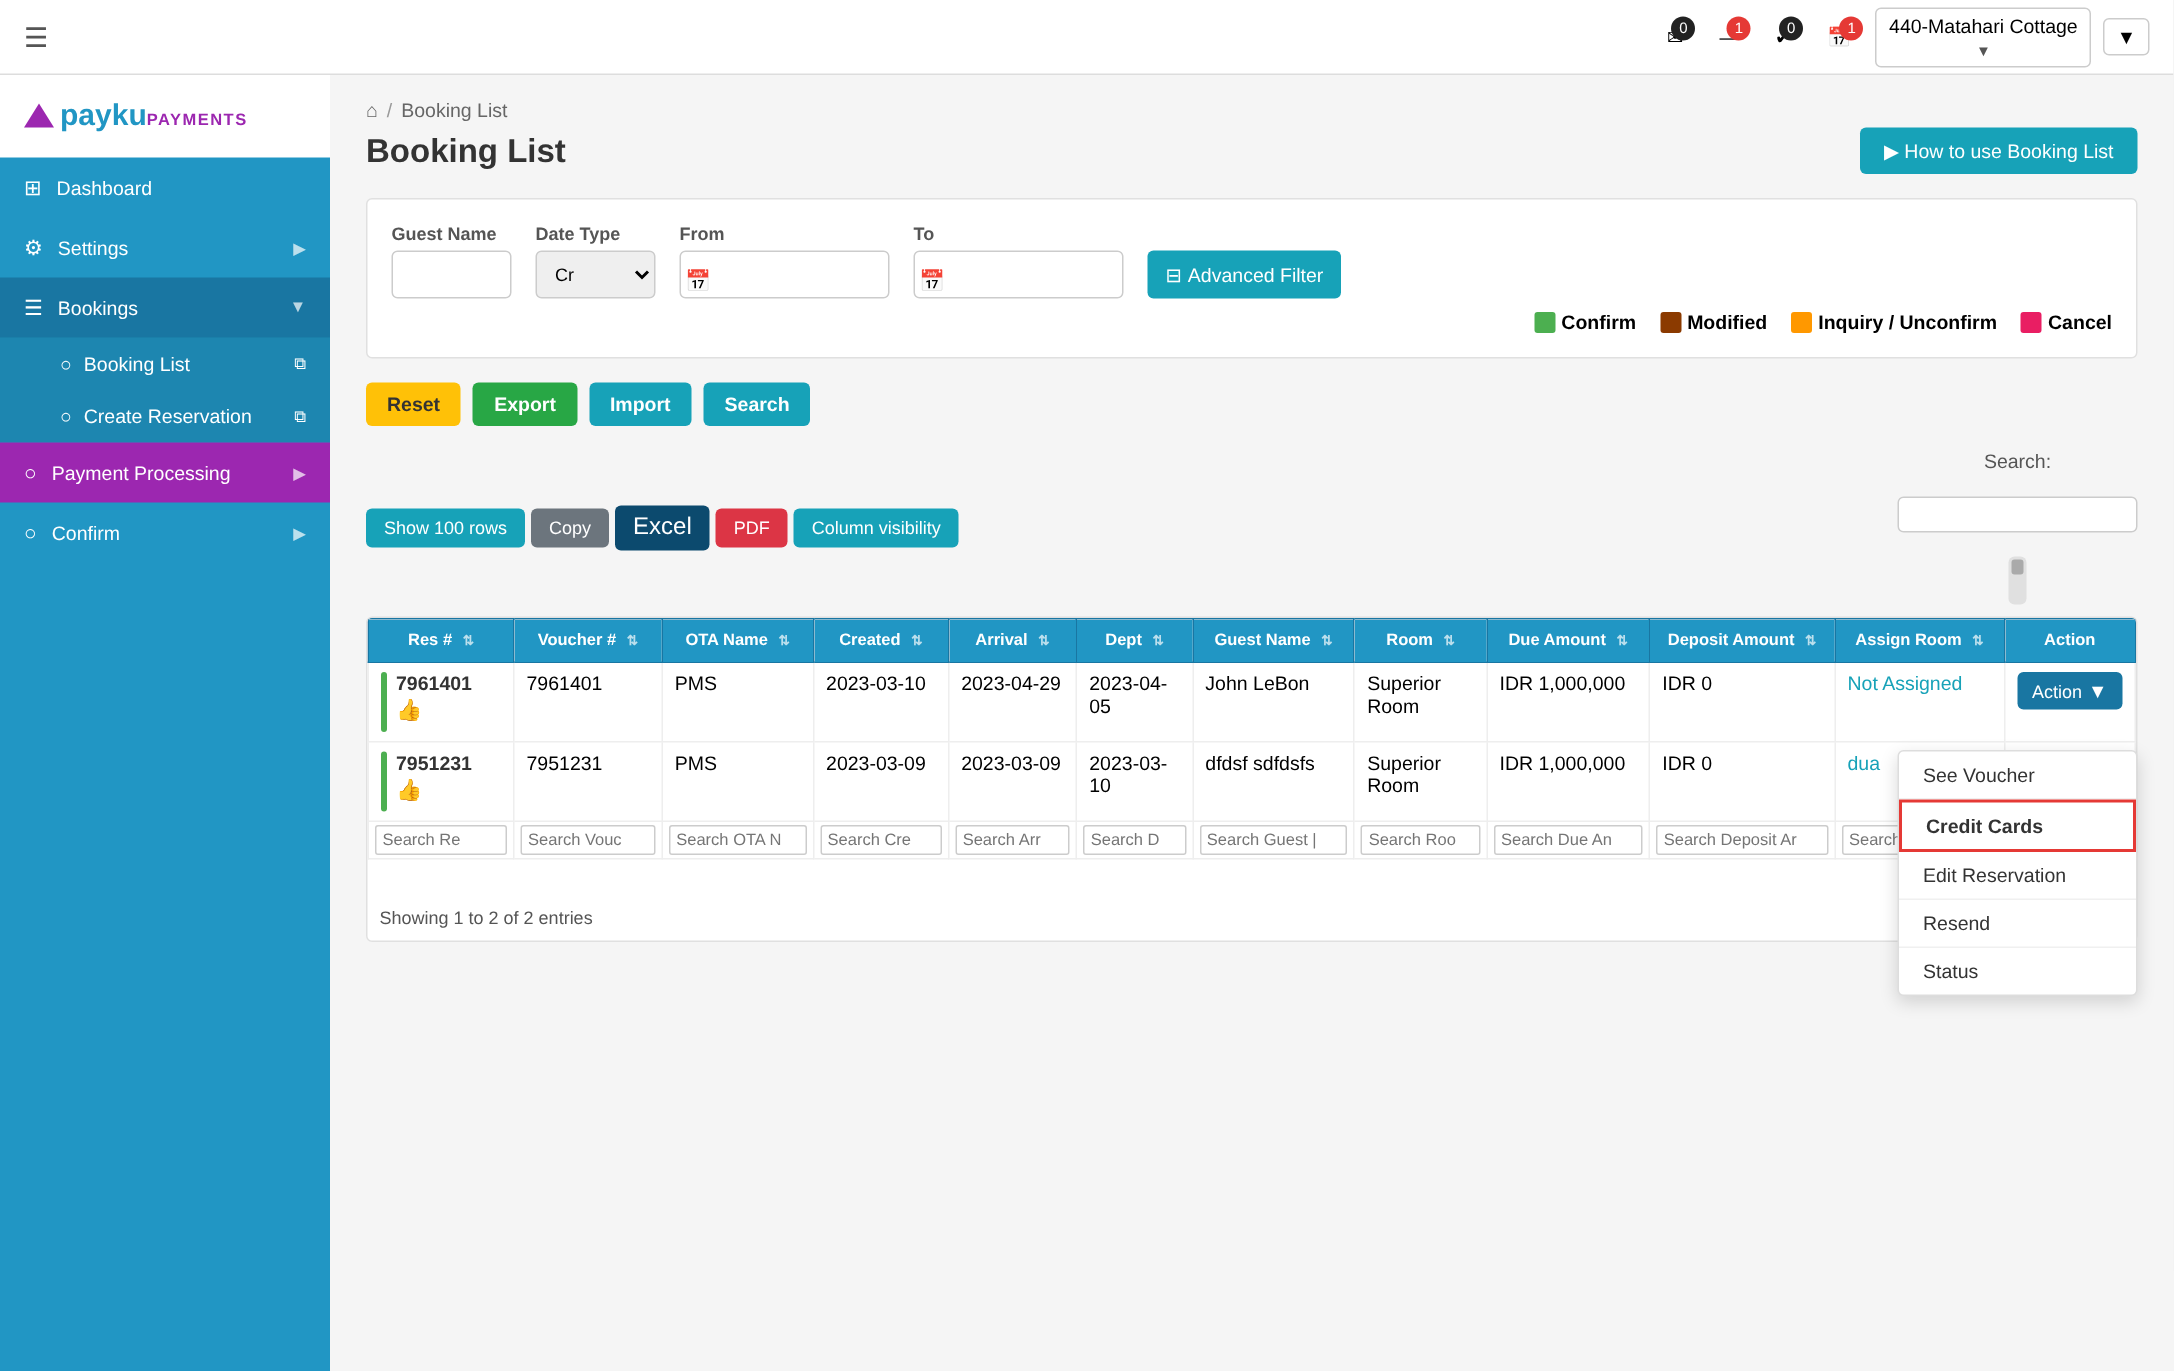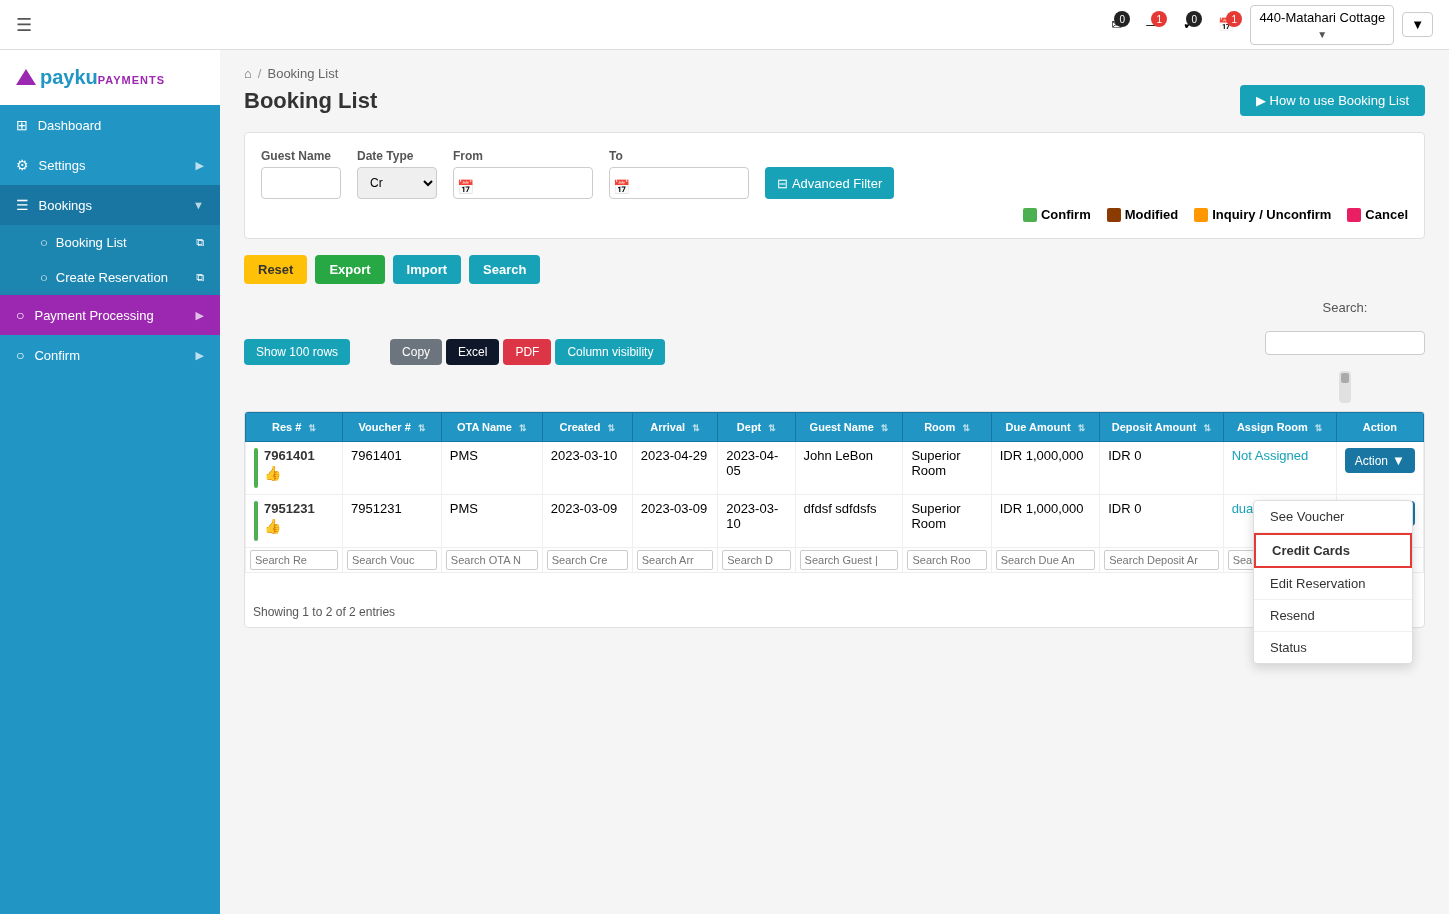--- a/index.html
+++ b/index.html
@@ -158,22 +158,22 @@
     .action-btns-row { display: flex; align-items: center; gap: 8px; margin-bottom: 16px; flex-wrap: wrap; }
     .btn-reset { background: #ffc107; color: #333; border: none; border-radius: 4px; padding: 7px 14px; cursor: pointer; font-size: 13px; font-weight: bold; }
     .btn-export { background: #28a745; color: #fff; border: none; border-radius: 4px; padding: 7px 14px; cursor: pointer; font-size: 13px; font-weight: bold; }
     .btn-import { background: #17a2b8; color: #fff; border: none; border-radius: 4px; padding: 7px 14px; cursor: pointer; font-size: 13px; font-weight: bold; }
     .btn-search { background: #17a2b8; color: #fff; border: none; border-radius: 4px; padding: 7px 14px; cursor: pointer; font-size: 13px; font-weight: bold; }
 
     
     .table-controls-row { display: flex; align-items: center; gap: 8px; margin-bottom: 8px; justify-content: space-between; }
     .table-controls-left { display: flex; gap: 4px; align-items: center; }
     .btn-show-rows { background: #17a2b8; color: #fff; border: none; border-radius: 4px; padding: 6px 12px; cursor: pointer; font-size: 12px; }
-    .btn-copy { background: #6c757d; color: #fff; border: none; border-radius: 4px; padding: 6px 12px; cursor: pointer; font-size: 12px; margin-left: 36px; }
-    .btn-excel { background: #0f172a; color: #fff; border: none; border-radius: 4px; padding: 6px 12px; cursor: pointer; font-size: 12px; }
+    .btn-copy { background: #6c757d; color: #fff; border: none; border-radius: 4px; padding: 6px 12px; cursor: pointer; font-size: 12px; }
+    .btn-excel { background: #0c4a6e; color: #fff; border: none; border-radius: 4px; padding: 6px 12px; cursor: pointer; font-size: 16px; }
     .btn-pdf { background: #dc3545; color: #fff; border: none; border-radius: 4px; padding: 6px 12px; cursor: pointer; font-size: 12px; }
     .btn-col-visibility { background: #17a2b8; color: #fff; border: none; border-radius: 4px; padding: 6px 12px; cursor: pointer; font-size: 12px; }
     .table-search-row { display: flex; align-items: center; gap: 16px; flex-direction: column; }
     .table-search-label { font-size: 13px; color: #555; }
     .table-search-input { border: 1px solid #ccc; border-radius: 4px; padding: 4px 8px; font-size: 12px; width: 160px; }
 
     
     .table-wrapper {
       background: #fff;
       border: 1px solid #e0e0e0;
@@ -203,21 +203,21 @@
     }
     .search-row input {
       border: 1px solid #ccc; border-radius: 2px; padding: 3px 4px;
       font-size: 11px; width: 100%; outline: none;
     }
     .showing-text { font-size: 12px; color: #555; margin-top: 24px; }
 
     
     .dropdown-menu {
       position: absolute;
-      right: 36px;
+      right: 24px;
       top: 500px;
       background: #fff;
       border: 1px solid #ddd;
       border-radius: 4px;
       box-shadow: 0 4px 12px rgba(0,0,0,0.15);
       z-index: 1000;
       min-width: 160px;
     }
     .dropdown-menu-item {
       padding: 8px 16px;

